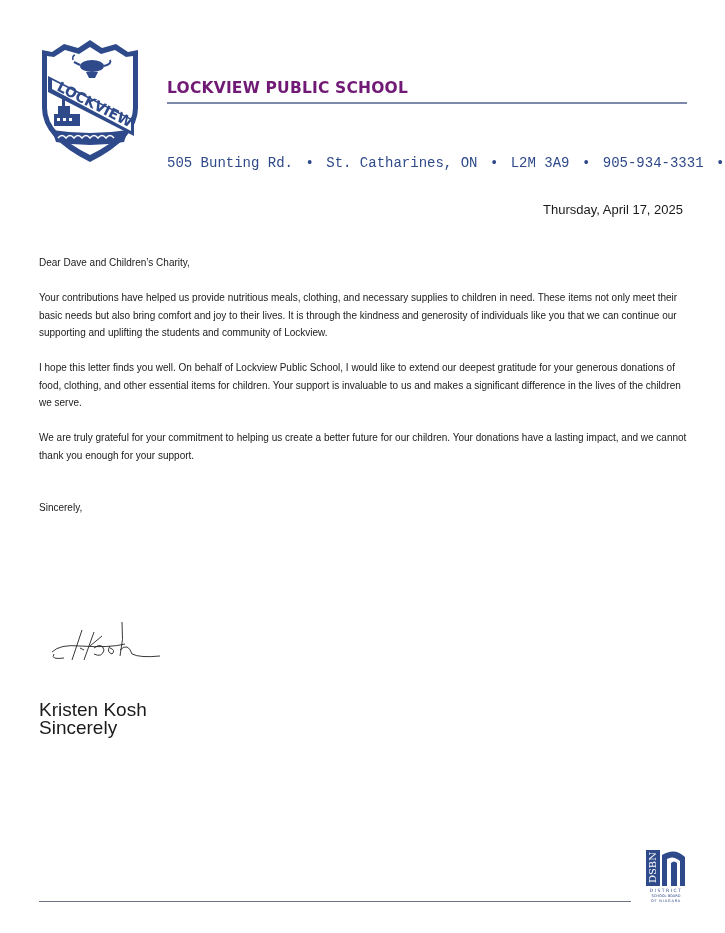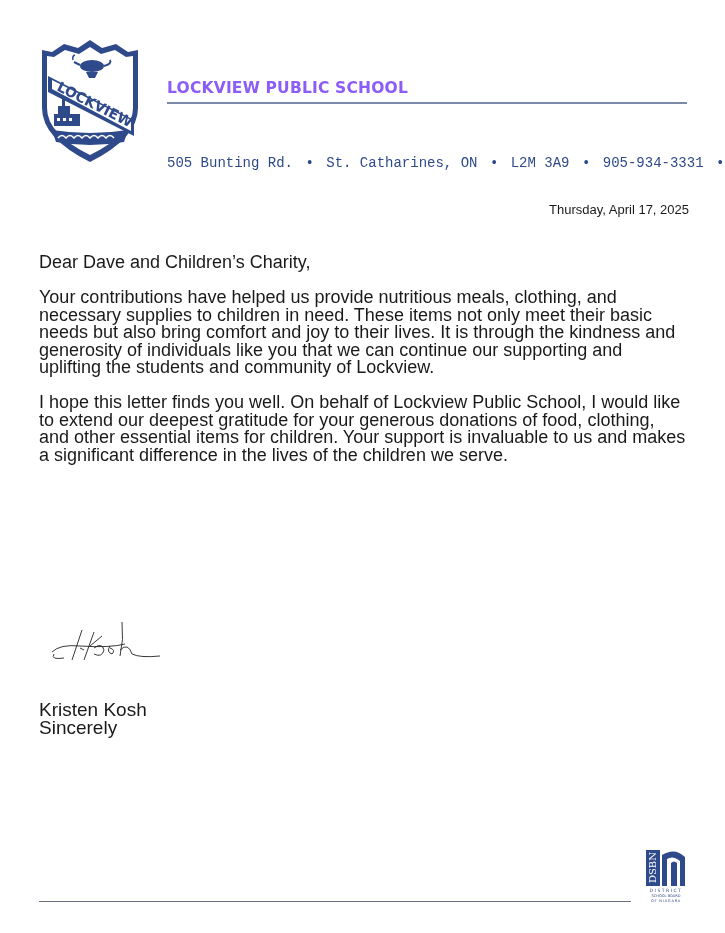--- a/index.html
+++ b/index.html
@@ -1,26 +1,26 @@
 <!DOCTYPE html>
 <html><head>
 <meta charset="utf-8">
 <style>
   html, body { margin: 0; padding: 0; background: #ffffff; }
   body { width: 725px; height: 933px; position: relative; overflow: hidden;
          font-family: "Liberation Sans", sans-serif; color: #1a1a1a; }
   .crest { position: absolute; left: 38px; top: 38px; width: 104px; height: 126px; }
   .school-name { position: absolute; left: 167px; top: 79px; font-size: 15.5px; font-weight: bold;
-                 color: #8b5cf6; letter-spacing: 0.2px; font-family: "DejaVu Sans", sans-serif; }
+                 color: #701a75; letter-spacing: 0.2px; font-family: "DejaVu Sans", sans-serif; }
   .header-rule { position: absolute; left: 167px; top: 102px; width: 520px; height: 1.5px; background: #7d89a8; }
   .address { position: absolute; left: 167px; top: 111px; font-size: 14px; color: #2f4a8a;
              font-family: Liberation Mono, monospace; white-space: nowrap; margin-top: 44px; }
   .address .dot { margin: 0 4px; }
-  .date { position: absolute; right: 36px; top: 202px; font-size: 13px; }
-  .body { position: absolute; left: 39px; top: 254px; width: 650px; font-size: 18px; line-height: 17.5px; }
+  .date { position: absolute; right: 42px; top: 202px; font-size: 13px; }
+  .body { position: absolute; left: 39px; top: 254px; width: 650px; font-size: 10px; line-height: 17.5px; }
   .body p { margin: 0 0 17.5px 0; }
   .signature { position: absolute; left: 50px; top: 620px; width: 118px; height: 45px; }
   .signer { position: absolute; left: 39px; top: 701px; font-size: 19px; line-height: 17.5px; }
   .footer-rule { position: absolute; left: 39px; top: 901px; width: 592px; height: 1px; background: #6b7280; }
   .dsbn { position: absolute; left: 645px; top: 849px; width: 42px; height: 54px; }
 </style>
 </head>
 <body>
 
 <svg class="crest" viewBox="0 0 104 126">
@@ -63,20 +63,22 @@
   <span class="dot">•</span>
   <span>lockview.dsbn.org</span>
 </div>
 
 <div class="date">Thursday, April 17, 2025</div>
 
 <div class="body">
   <p>Dear Dave and Children’s Charity,</p>
   <p>Your contributions have helped us provide nutritious meals, clothing, and necessary supplies to children in need. These items not only meet their basic needs but also bring comfort and joy to their lives. It is through the kindness and generosity of individuals like you that we can continue our supporting and uplifting the students and community of Lockview.</p>
   <p>I hope this letter finds you well. On behalf of Lockview Public School, I would like to extend our deepest gratitude for your generous donations of food, clothing, and other essential items for children. Your support is invaluable to us and makes a significant difference in the lives of the children we serve.</p>
+  <p>We are truly grateful for your commitment to helping us create a better future for our children. Your donations have a lasting impact, and we cannot thank you enough for your support.</p>
+  <p style="margin-top:35px">Sincerely,</p>
 </div>
 
 <svg class="signature" viewBox="0 0 118 45">
   <path d="M2 32 Q10 24 30 26 Q60 28 75 24 M22 40 L32 10 M30 28 L34 30 M44 12 L34 40 M40 26 L52 16 M44 28 Q52 22 54 30 Q52 38 44 34 M60 26 Q56 32 62 34 Q66 30 60 28 M72 2 Q74 20 70 36 M70 30 Q78 22 82 34 Q90 38 110 36 M4 34 Q0 40 14 38" stroke="#222" stroke-width="0.9" fill="none"></path>
 </svg>
 
 <div class="signer">
   <div>Kristen Kosh</div>
   <div>Sincerely</div>
 </div>

